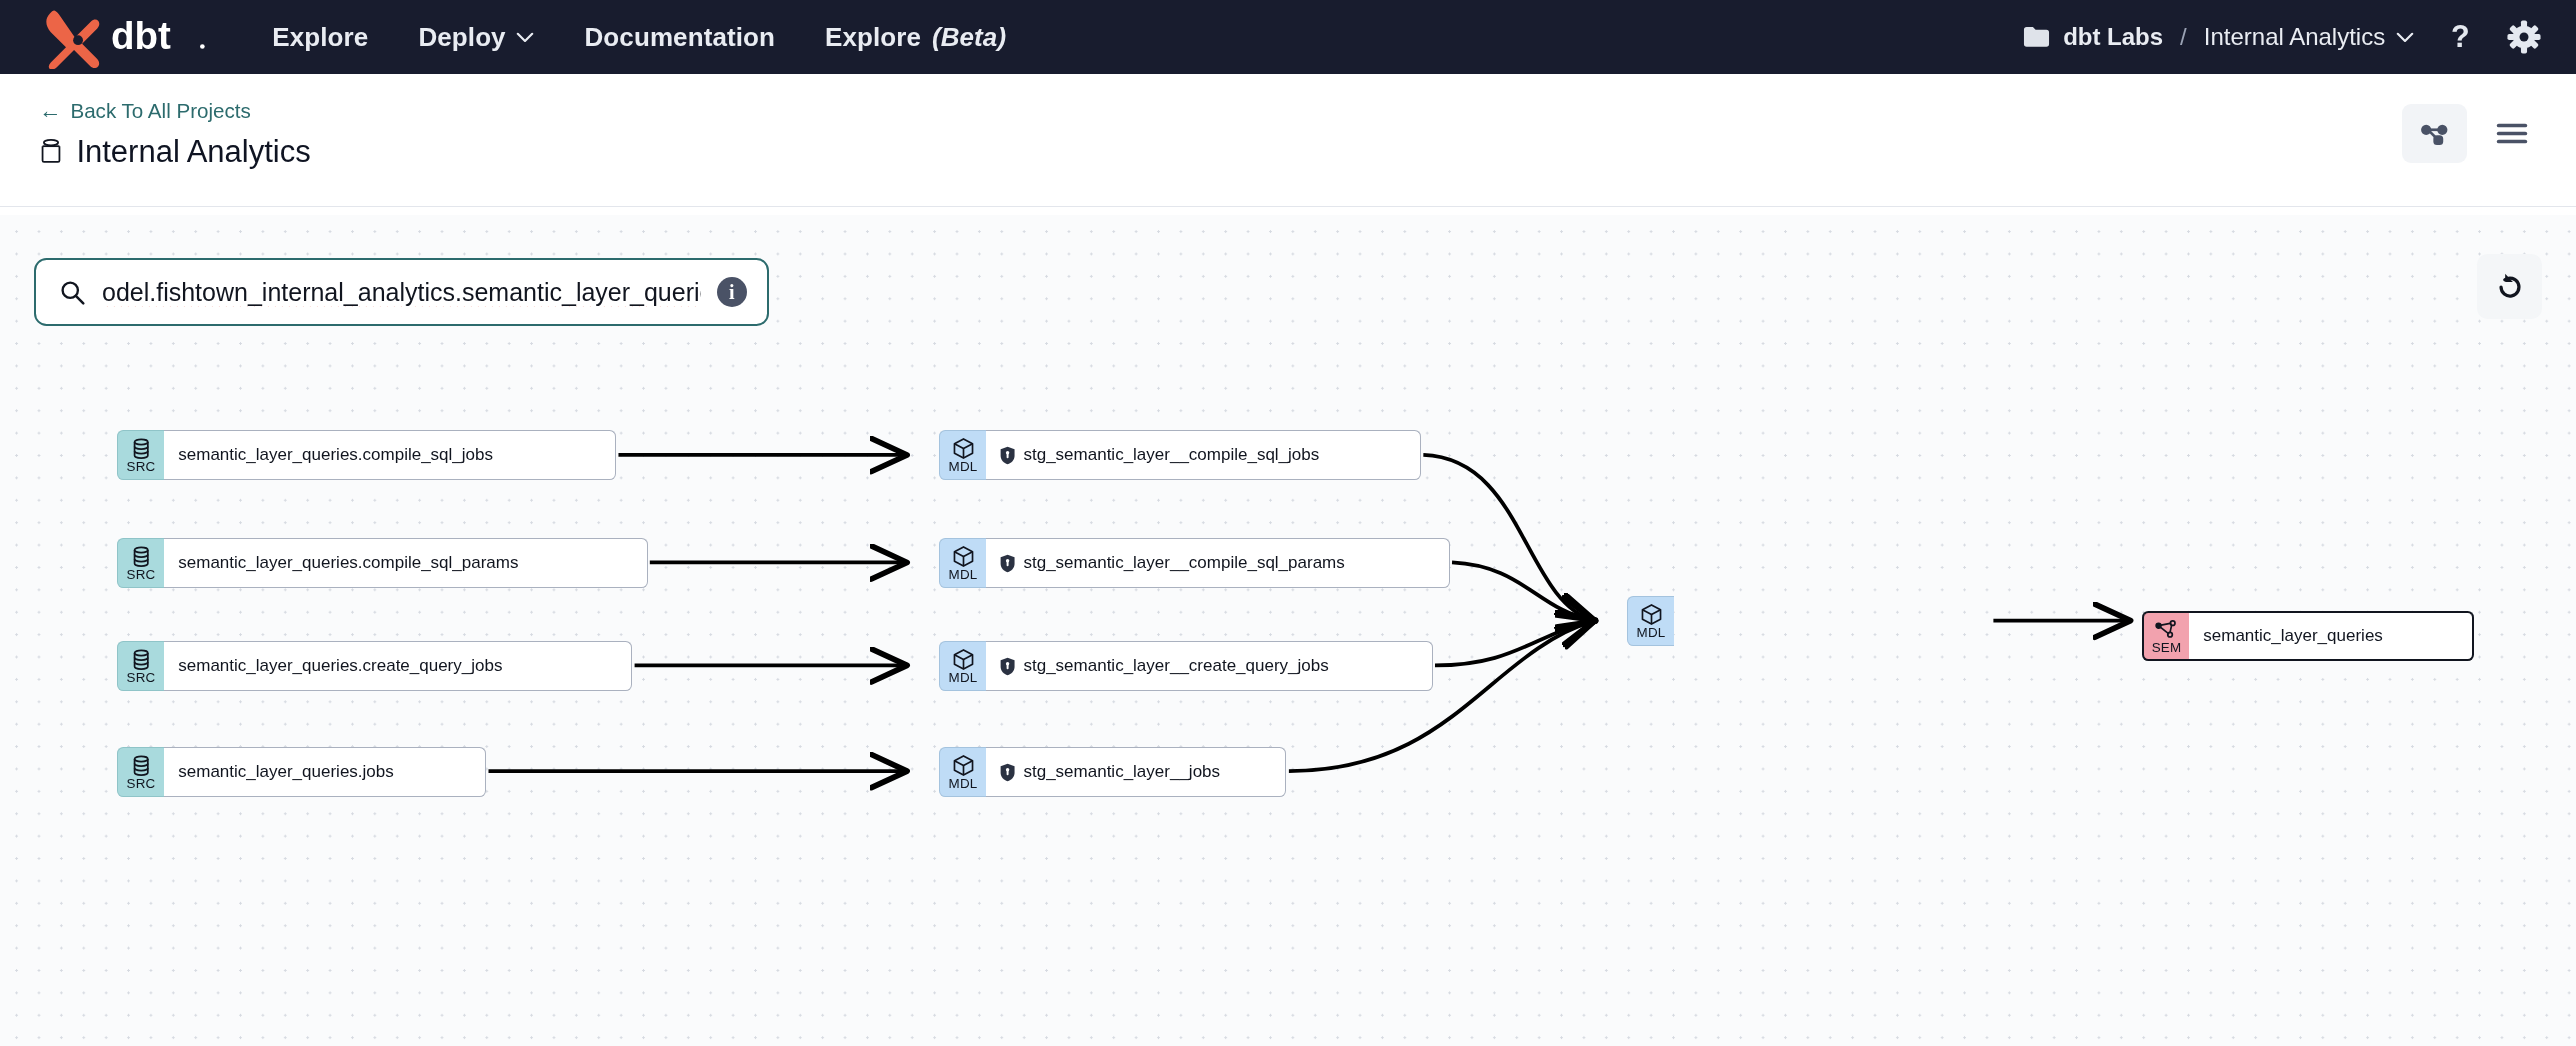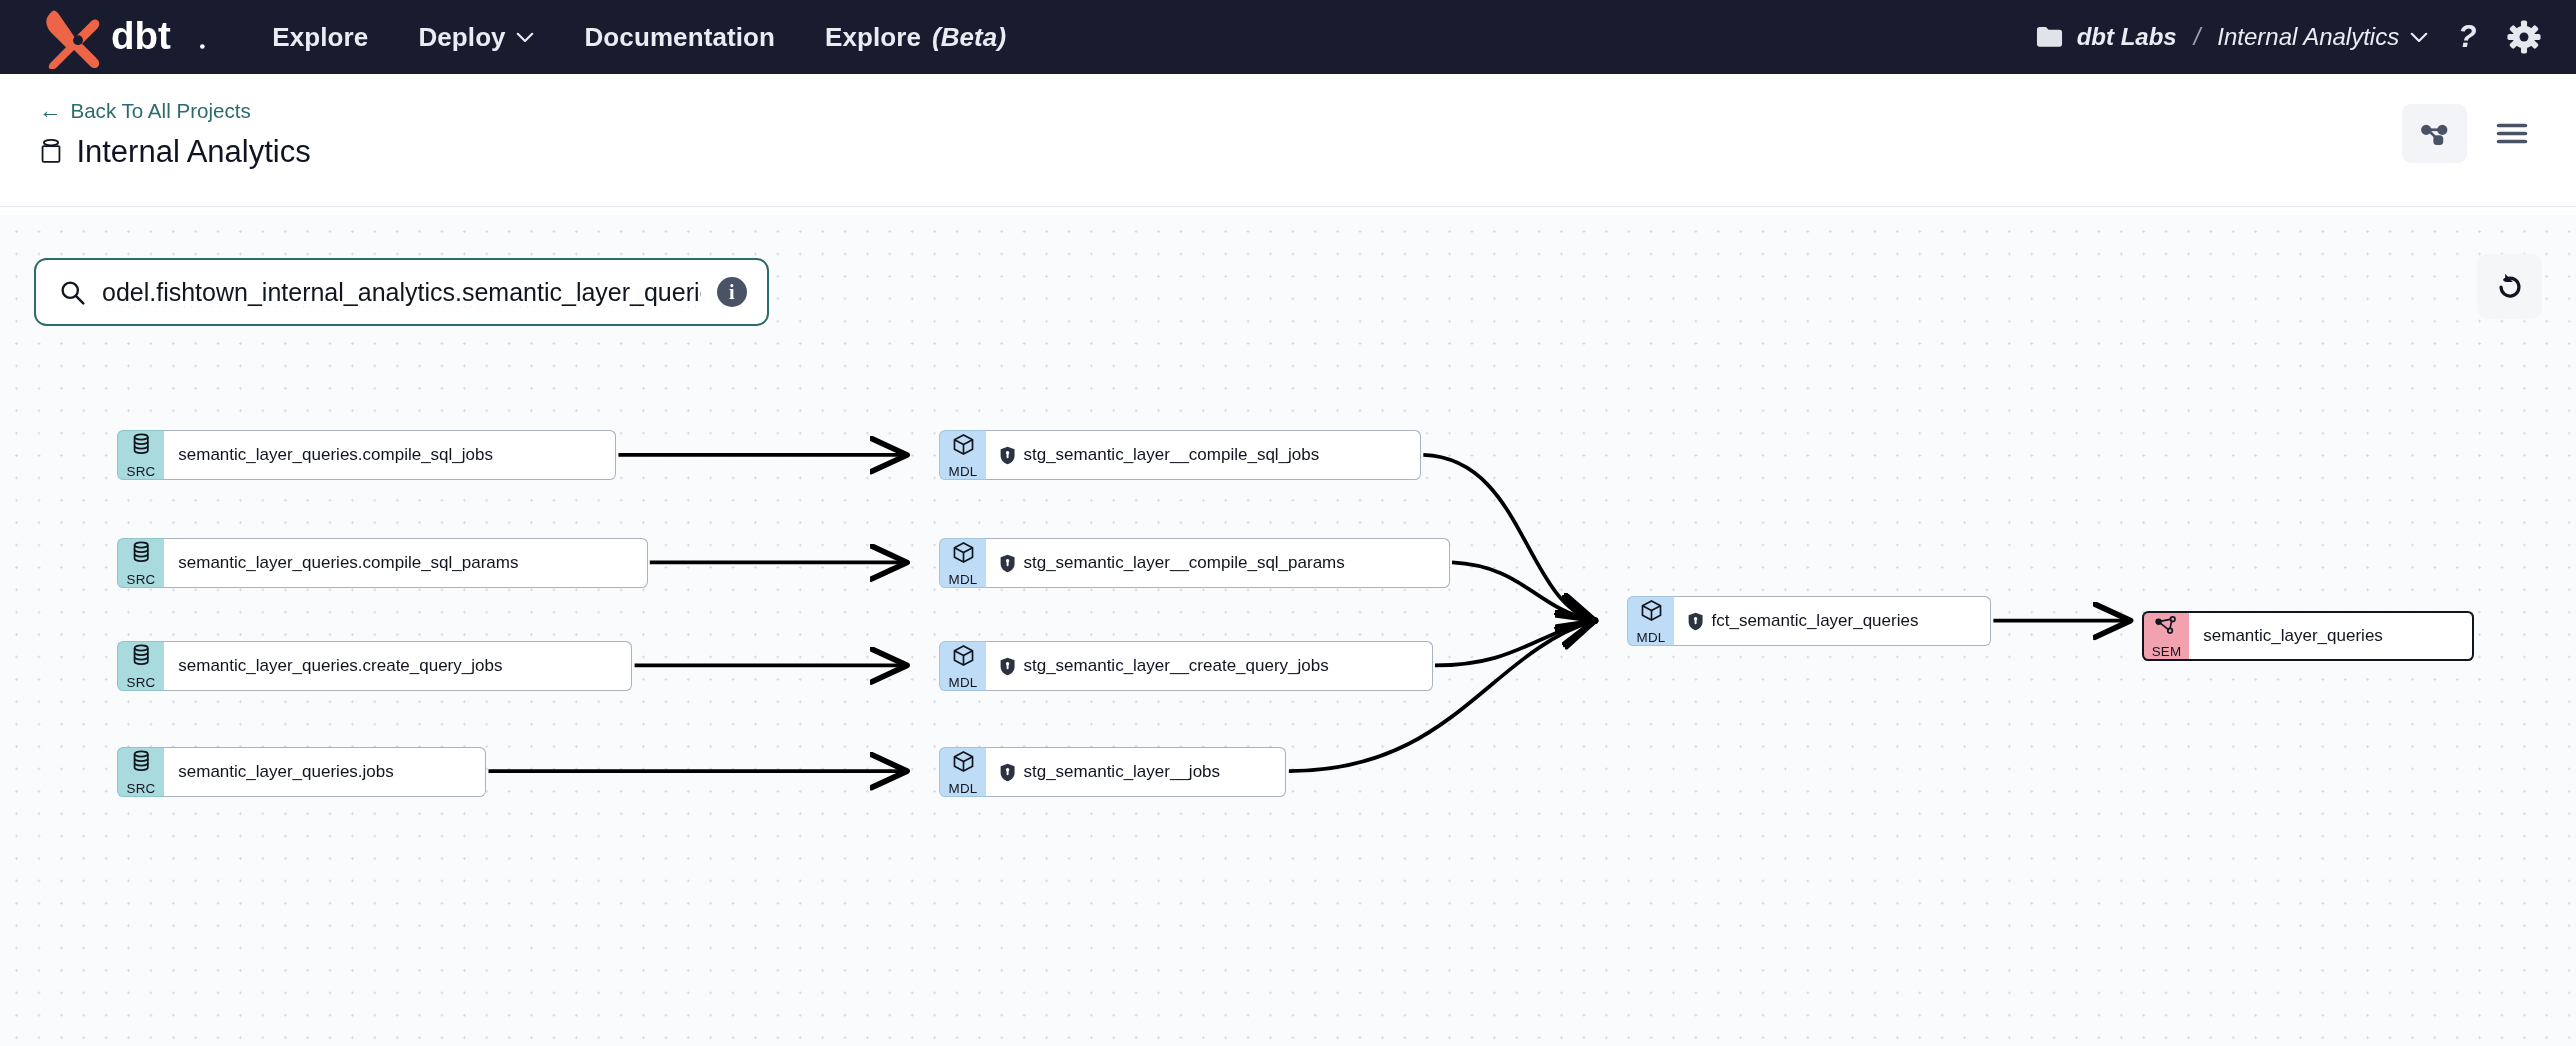--- a/index.html
+++ b/index.html
@@ -32,21 +32,21 @@
     letter-spacing: 0.1px;
     display: flex; align-items: center; gap: 10.8px;
     cursor: pointer;
     white-space: nowrap;
   }
   .nav-link .beta { font-style: italic; font-weight: 700; }
   .chev { width: 18px; height: 10.8px; display:block; }
 
   .nav-right {
     margin-left: auto;
-    display: flex; gap: 21px; font-style: italic;
+    display: flex; gap: 28px;
   }
   .org-crumb { display: flex; align-items: center; gap: 13.4px; color: #dfe3ea; font-size: 24px; white-space: nowrap;}
   .org-crumb .folder { width: 27px; height: 21.5px; display:block; }
   .org-name { font-weight: 700; color: #e9ecf2; }
   .crumb-sep { color: #9aa2b4; font-weight: 400; margin: 0 3.6px; }
   .proj-name { font-weight: 400; color: #e9ecf2; display:flex; align-items:center; gap: 10.8px; cursor:pointer; }
   .icon-btn-top { width: 36px; height: 36px; display:flex; align-items:center; justify-content:center; cursor:pointer; }
   .icon-btn-top svg { display:block; }
 
   
@@ -160,21 +160,21 @@
     align-items: stretch;
     cursor: pointer;
     z-index: 5;
   }
   .node .badge {
     width: 47px;
     border-radius: 6.3px 0 0 6.3px;
     display: flex;
     flex-direction: column;
     align-items: center;
-    justify-content: space-between;
+    justify-content: center;
     gap: 0px;
     flex: 0 0 auto;
     padding-top: 1.8px;
   }
   .node .badge .bicon { display:block; }
   .node .badge .btext {
     font-size: 13.4px;
     color: #111620;
     font-weight: 400;
     line-height: 1.05;
@@ -494,28 +494,20 @@
       </div>
       <div class="node mdl" style="left: 1607px; top: 381px; width: 384px;">
         <div class="badge">
           <svg class="bicon" width="23" height="23" viewBox="0 0 26 26">
             <path d="M13 2.2 L23.2 7.6 L23.2 18.4 L13 23.8 L2.8 18.4 L2.8 7.6 Z" fill="none" stroke="#11151f" stroke-width="1.9" stroke-linejoin="round"></path>
             <path d="M2.8 7.6 L13 13 L23.2 7.6" fill="none" stroke="#11151f" stroke-width="1.9" stroke-linejoin="round"></path>
             <line x1="13" y1="13" x2="13" y2="23.8" stroke="#11151f" stroke-width="1.9"></line>
           </svg>
           <span class="btext">MDL</span>
         </div>
-        <div class="body">
-          <svg class="shield" viewBox="0 0 17 21">
-            <path d="M8.5 0.7 L16.3 3.6 v7.2 c0 5-3.6 8.2-7.8 9.5 C4.3 19 0.7 15.8 0.7 10.8 V3.6 Z" fill="#2b3242"></path>
-            <rect x="7.4" y="7.2" width="2.2" height="6.4" rx="1.1" fill="#fff"></rect>
-            <circle cx="8.5" cy="7.4" r="1.9" fill="#fff"></circle>
-          </svg>
-          <span class="label">fct_semantic_layer_queries</span>
-        </div>
       </div>
       <div class="node sem selected" style="left: 2142px; top: 396px; width: 332px;">
         <div class="badge">
           <svg class="bicon" width="23" height="21.5" viewBox="0 0 26 24">
             <g stroke="#11151f" stroke-width="1.9" fill="none">
               <line x1="5.5" y1="7" x2="18.5" y2="4.5"></line>
               <line x1="6" y1="9" x2="16" y2="17"></line>
               <line x1="19" y1="6" x2="17" y2="15"></line>
               <circle cx="4" cy="7.5" r="2.7" fill="#11151f"></circle>
               <circle cx="20" cy="4.6" r="2.6"></circle>

